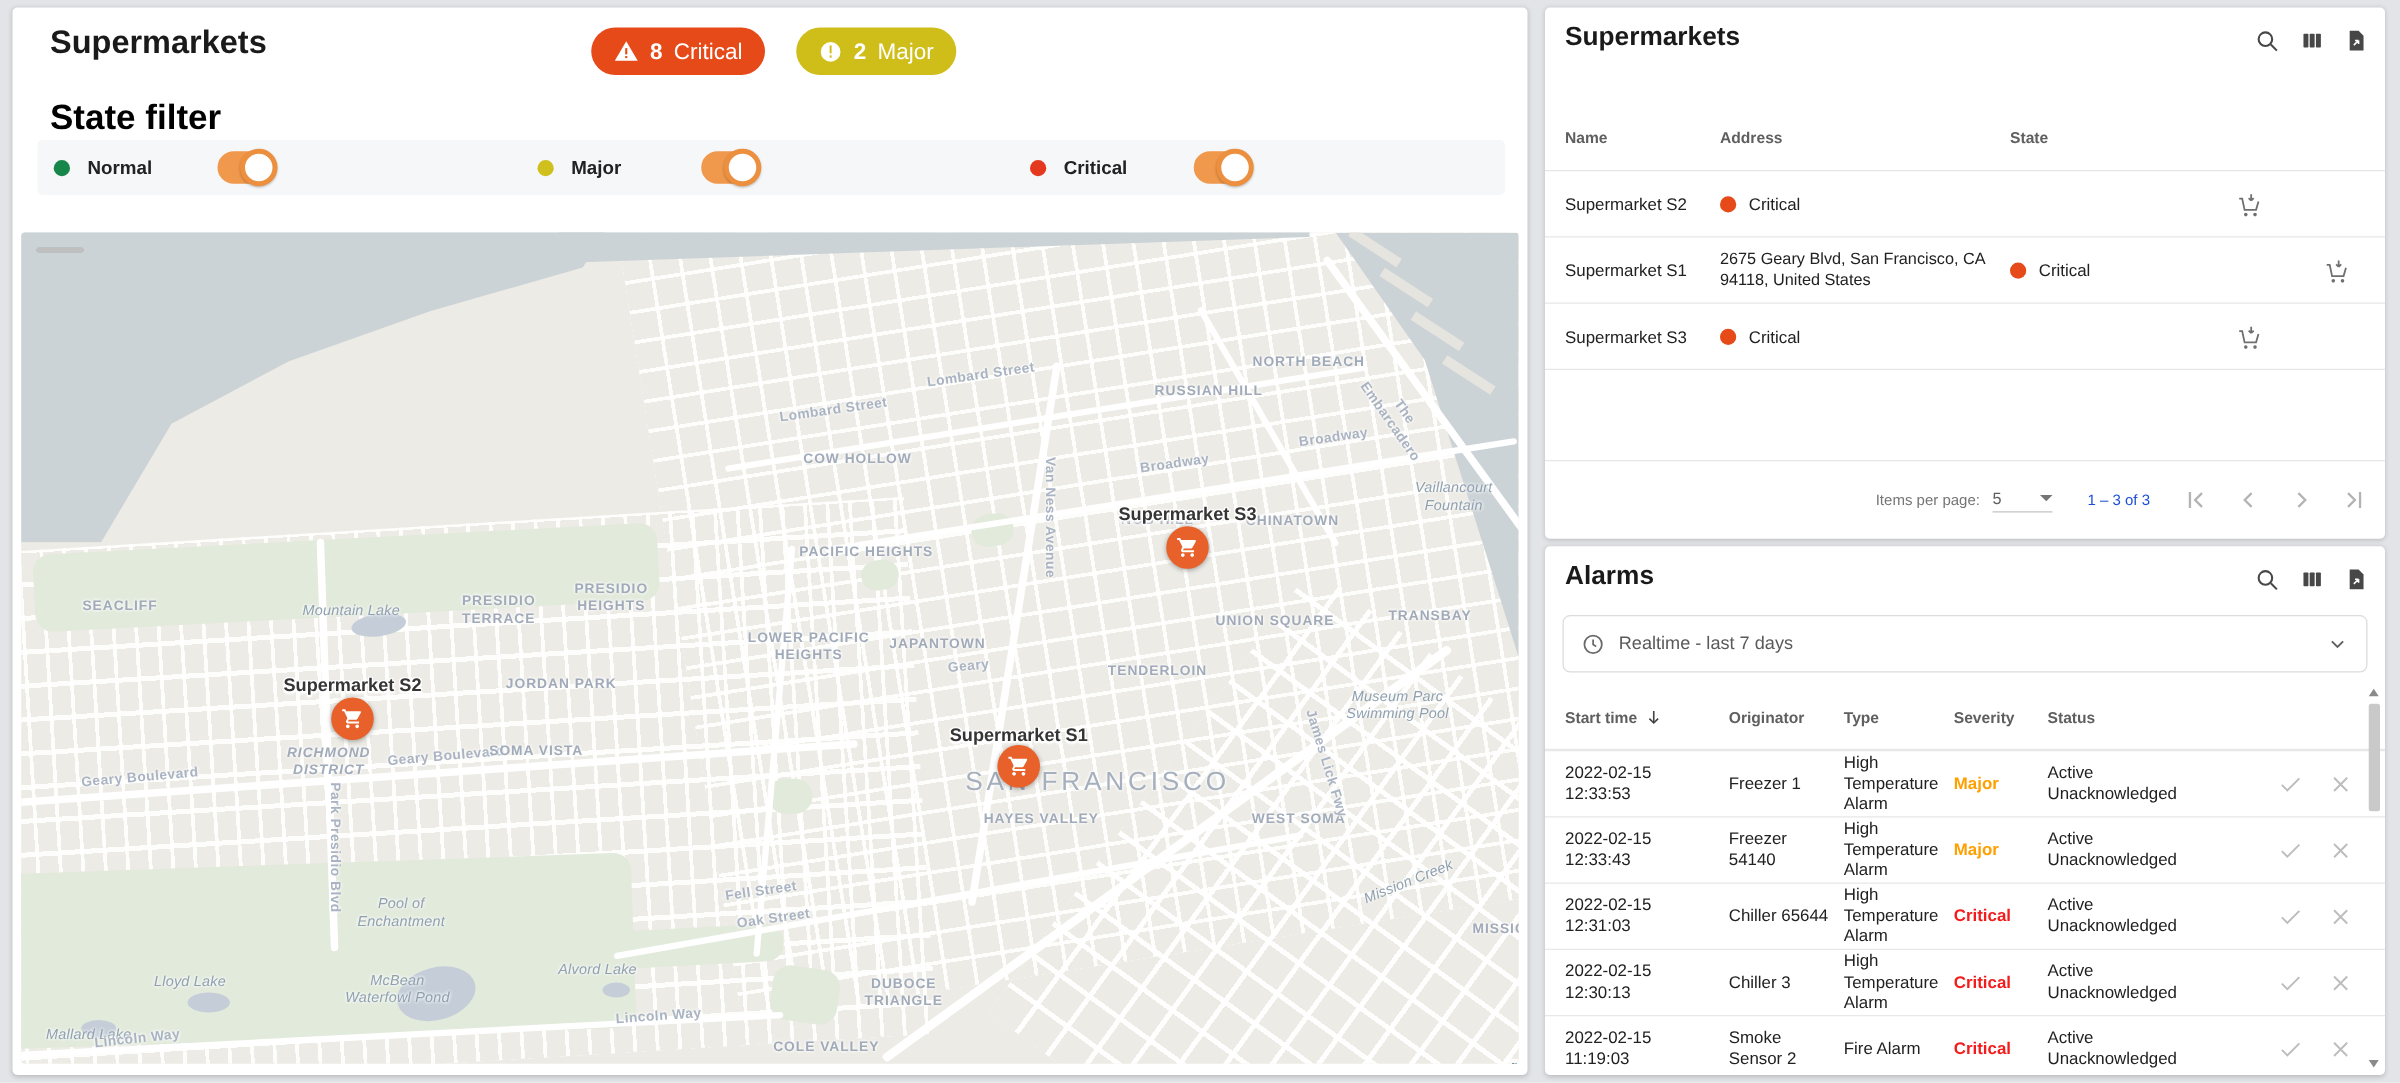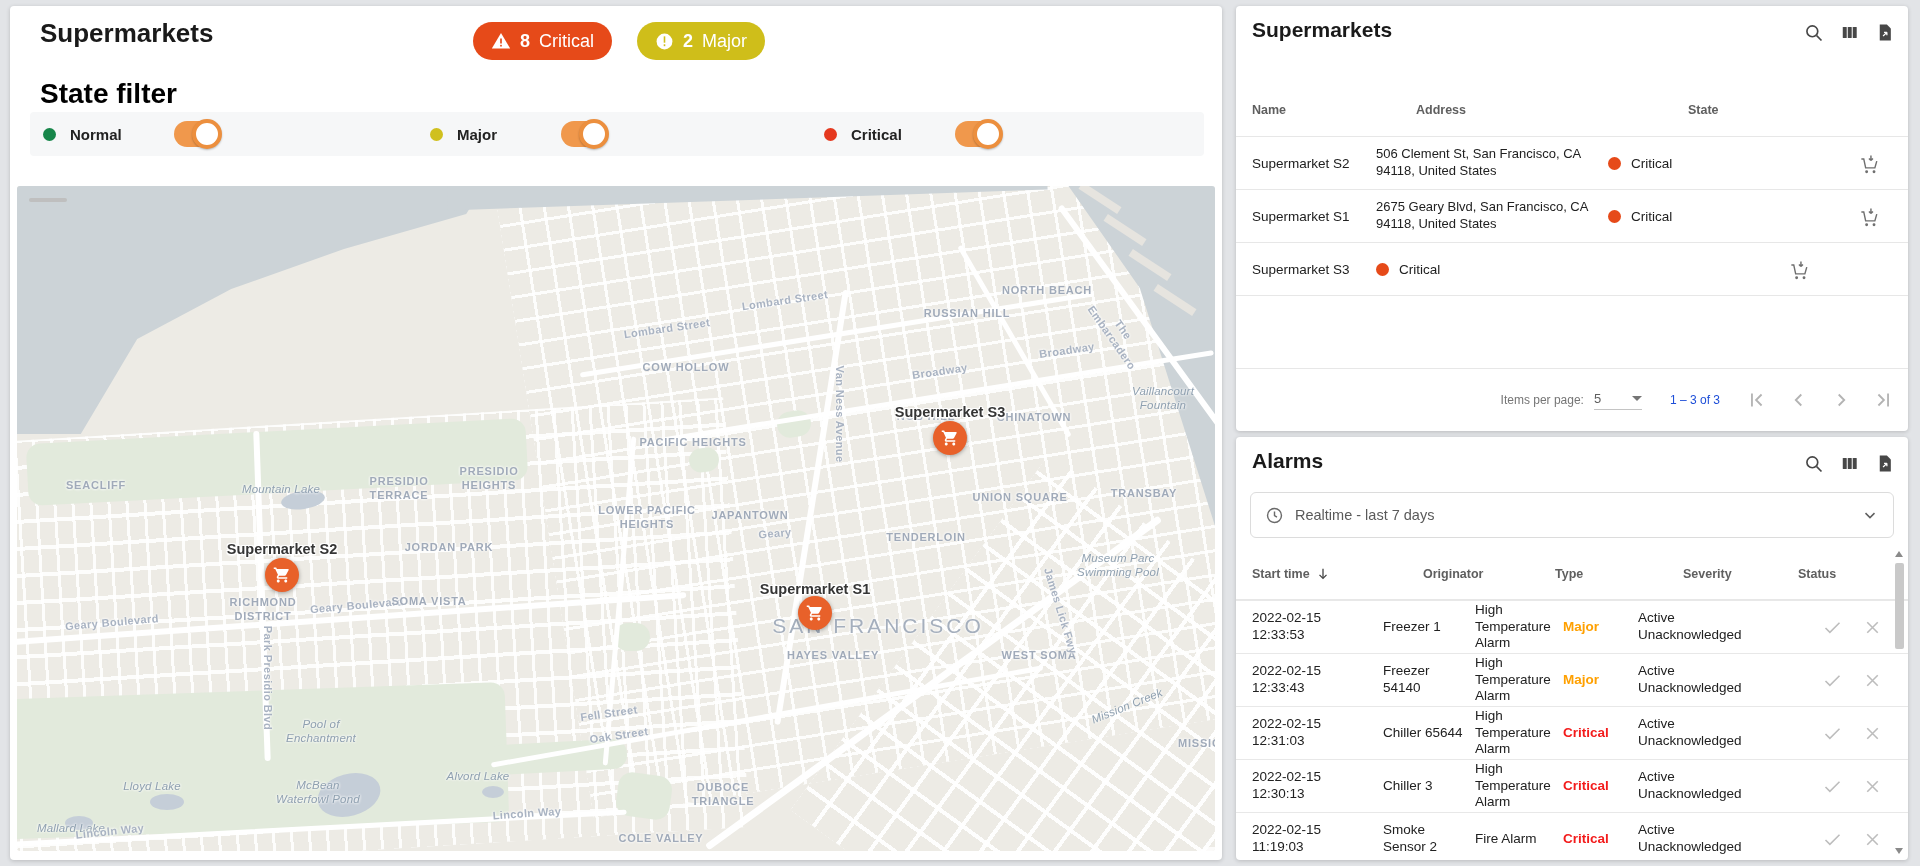--- a/index.html
+++ b/index.html
@@ -60,21 +60,21 @@
     color:#444;font-family:"Liberation Sans",sans-serif;cursor:pointer;line-height:28px;padding:0;}
   #zoom-in{border-bottom:1px solid #ccc;}
   .attribution{right:0;bottom:0;background:rgba(255,255,255,.8);font-size:11px;color:#333;
     padding:2px 6px;z-index:8;white-space:nowrap;}
   .attribution a{color:#0078a8;text-decoration:none;cursor:pointer;}
 
   
   .panel-title{position:absolute;left:16px;top:12px;font-size:21px;font-weight:bold;color:#1a1a1a;}
   .panel-icons{position:absolute;right:14px;top:17px;display:flex;gap:15px;color:#474747;}
   .icon-btn{background:none;border:none;padding:0;color:#474747;cursor:pointer;width:20px;height:20px;}
-  .thead{color:#5f5f5f;font-size:12.5px;font-weight:bold;gap:40px;}
+  .thead{color:#5f5f5f;font-size:12.5px;font-weight:bold;}
   .divider-b{border-bottom:1px solid #e7e7e7;}
 
   
   #sm-table{position:absolute;left:0;right:0;top:78px;}
   .sm-grid{display:grid;grid-template-columns:124px 232px 1fr 70px;align-items:center;padding:0 16px;}
   #sm-head{height:52px;}
   .sm-row{min-height:52px;border-top:1px solid #e7e7e7;font-size:13.5px;cursor:pointer;}
   .sm-row:last-child{border-bottom:1px solid #e7e7e7;}
   .sm-addr{font-size:13px;line-height:1.3;padding-right:14px;}
   .state-cell{display:flex;align-items:center;gap:10px;font-size:13.5px;}
@@ -233,21 +233,21 @@
         <span> contributors © </span>
         <a>CARTO</a>
       </div>
   <span class="maplabel nb" style="left: 79px; top: 300px; transform: translate(-50%, -50%) rotate(0deg);">SEACLIFF</span>
       <span class="maplabel wt" style="left: 264px; top: 303px; transform: translate(-50%, -50%) rotate(0deg);">Mountain Lake</span>
       <span class="maplabel nb" style="left: 382px; top: 303px; transform: translate(-50%, -50%) rotate(0deg);">PRESIDIO
 TERRACE</span>
       <span class="maplabel nb" style="left: 472px; top: 293px; transform: translate(-50%, -50%) rotate(0deg);">PRESIDIO
 HEIGHTS</span>
       <span class="maplabel nb" style="left: 432px; top: 362px; transform: translate(-50%, -50%) rotate(0deg);">JORDAN PARK</span>
-      <span class="maplabel nb" style="left: 246px; top: 424px; transform: translate(-50%, -50%) rotate(0deg);">RICHMOND
+      <span class="maplabel nb" style="left: 246px; top: 424px; transform: translate(-50%, -50%) rotate(0deg); font-style: italic;">RICHMOND
 DISTRICT</span>
       <span class="maplabel st" style="left: 95px; top: 437px; transform: translate(-50%, -50%) rotate(-5deg);">Geary Boulevard</span>
       <span class="maplabel st" style="left: 340px; top: 420px; transform: translate(-50%, -50%) rotate(-5deg);">Geary Boulevard</span>
       <span class="maplabel nb" style="left: 412px; top: 416px; transform: translate(-50%, -50%) rotate(0deg);">SOMA VISTA</span>
       <span class="maplabel st" style="left: 250px; top: 492px; transform: translate(-50%, -50%) rotate(90deg);">Park Presidio Blvd</span>
       <span class="maplabel nb" style="left: 669px; top: 182px; transform: translate(-50%, -50%) rotate(0deg);">COW HOLLOW</span>
       <span class="maplabel st" style="left: 650px; top: 143px; transform: translate(-50%, -50%) rotate(-8deg);">Lombard Street</span>
       <span class="maplabel st" style="left: 768px; top: 115px; transform: translate(-50%, -50%) rotate(-8deg);">Lombard Street</span>
       <span class="maplabel nb" style="left: 950px; top: 128px; transform: translate(-50%, -50%) rotate(0deg);">RUSSIAN HILL</span>
       <span class="maplabel nb" style="left: 1030px; top: 105px; transform: translate(-50%, -50%) rotate(0deg);">NORTH BEACH</span>
@@ -319,21 +319,20 @@
   <div id="sm-table">
     <div class="sm-grid thead" id="sm-head">
       <span>Name</span>
       <span>Address</span>
       <span>State</span>
       <span></span>
     </div>
 
     <div class="sm-grid sm-row">
       <span>Supermarket S2</span>
-      <span class="sm-addr">506 Clement St, San Francisco, CA 94118, United States</span>
       <span class="state-cell">
           <span class="state-dot"></span>
           <span>Critical</span>
         </span>
       <button class="icon-btn row-action">
         <svg width="23" height="23" viewBox="0 0 24 24">
             <g fill="none" stroke="currentColor" stroke-width="1.5">
               <path d="M3.5 6.2H6l2 9.3h9.6l2-7"></path>
               <path d="M13.5 2.5v5.3M13.5 7.8l-2.1-2.1M13.5 7.8l2.1-2.1"></path>
             </g>

